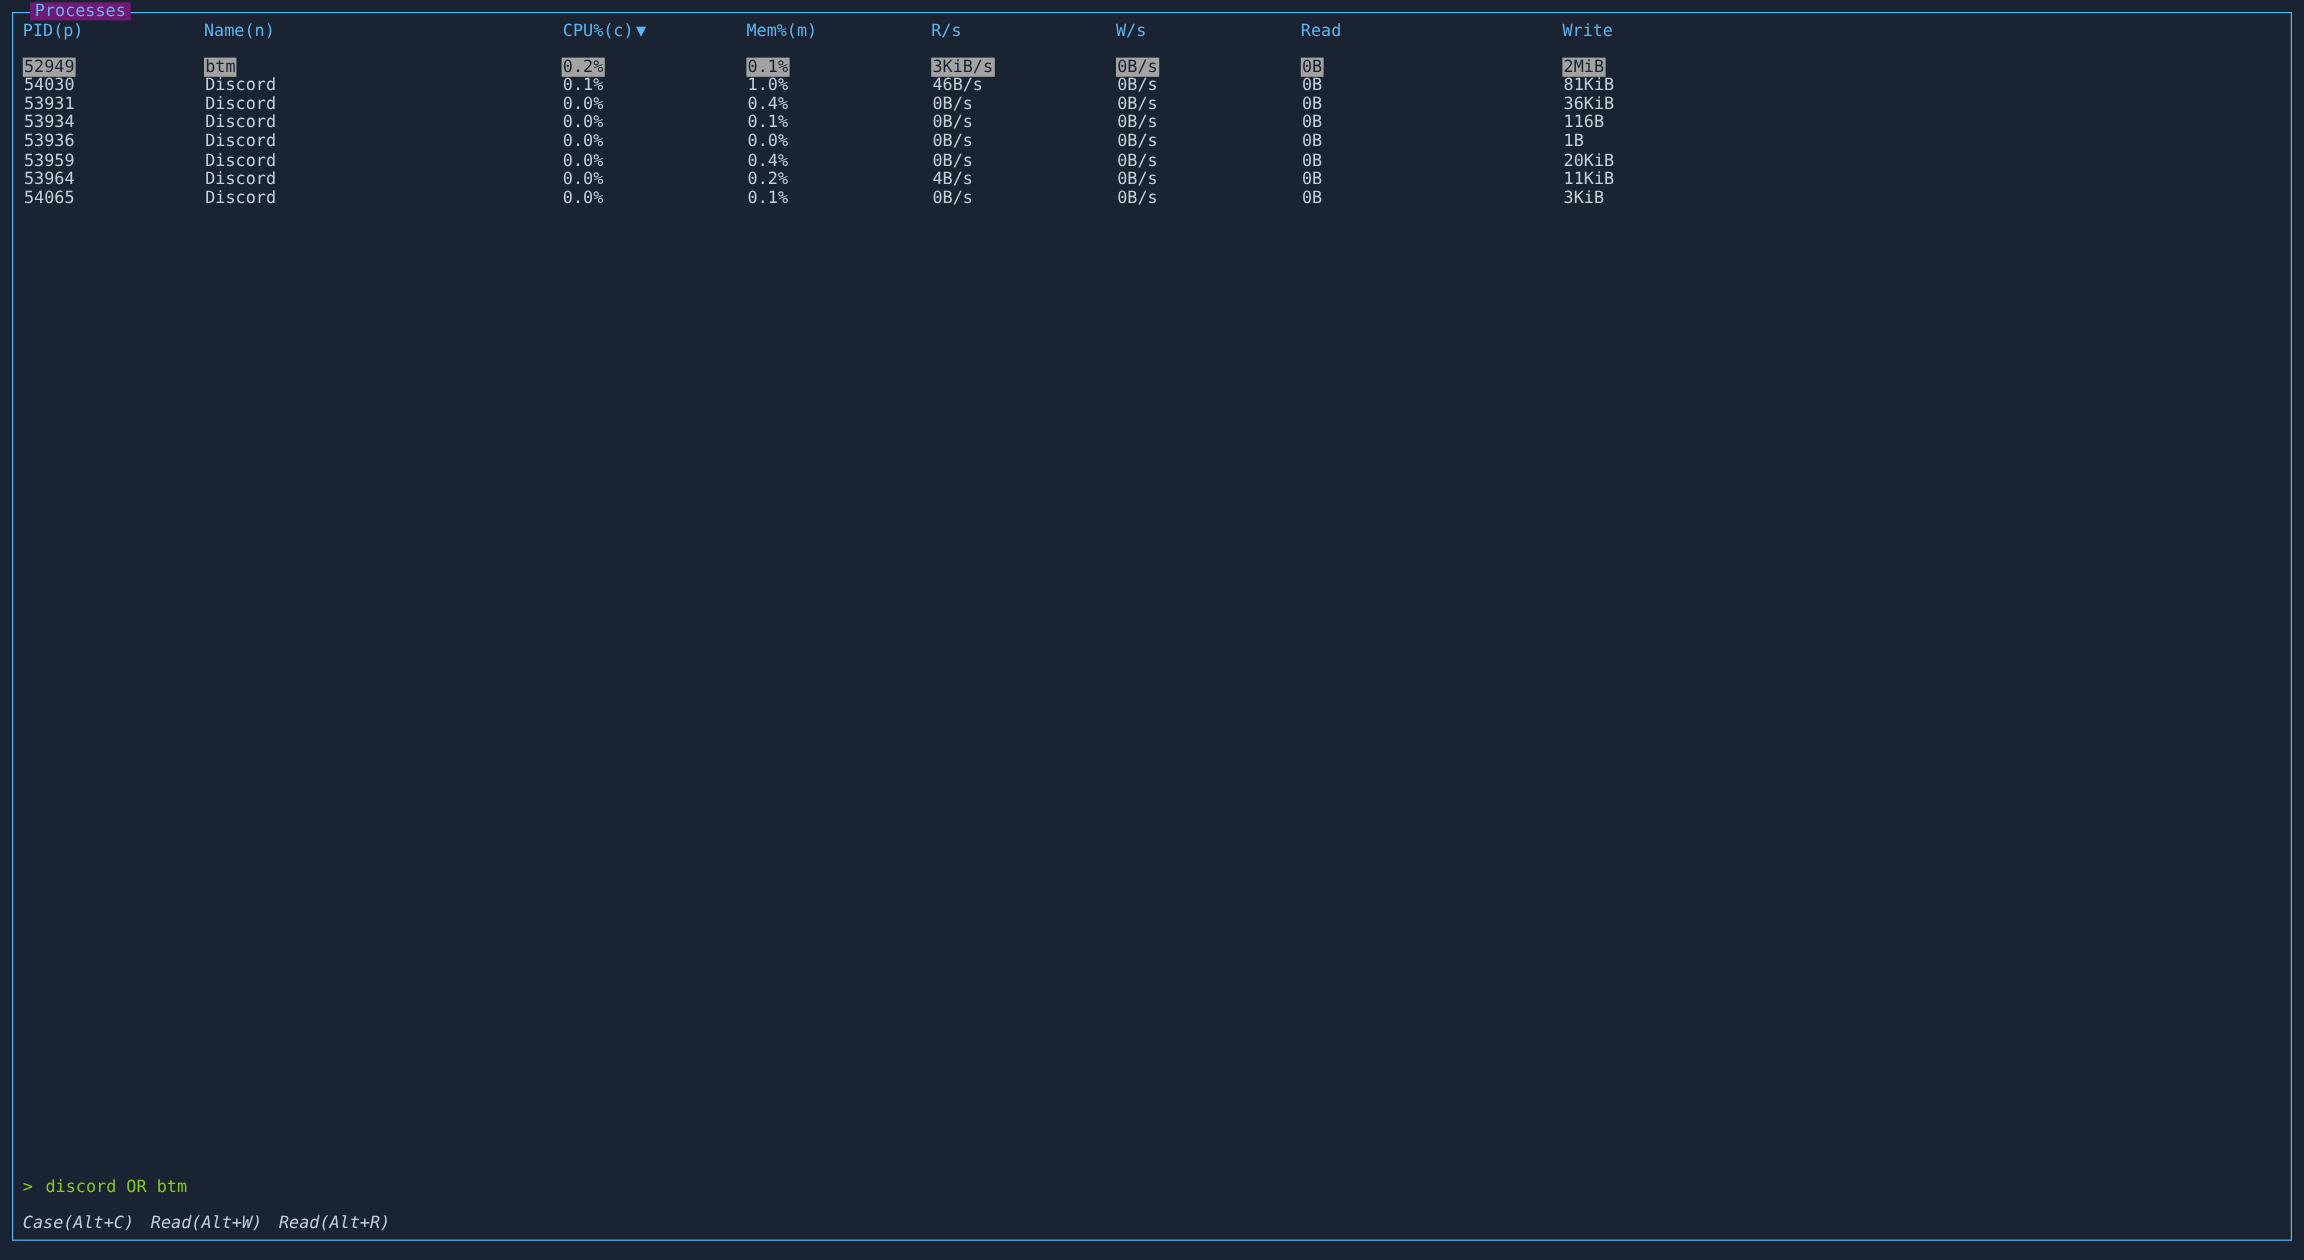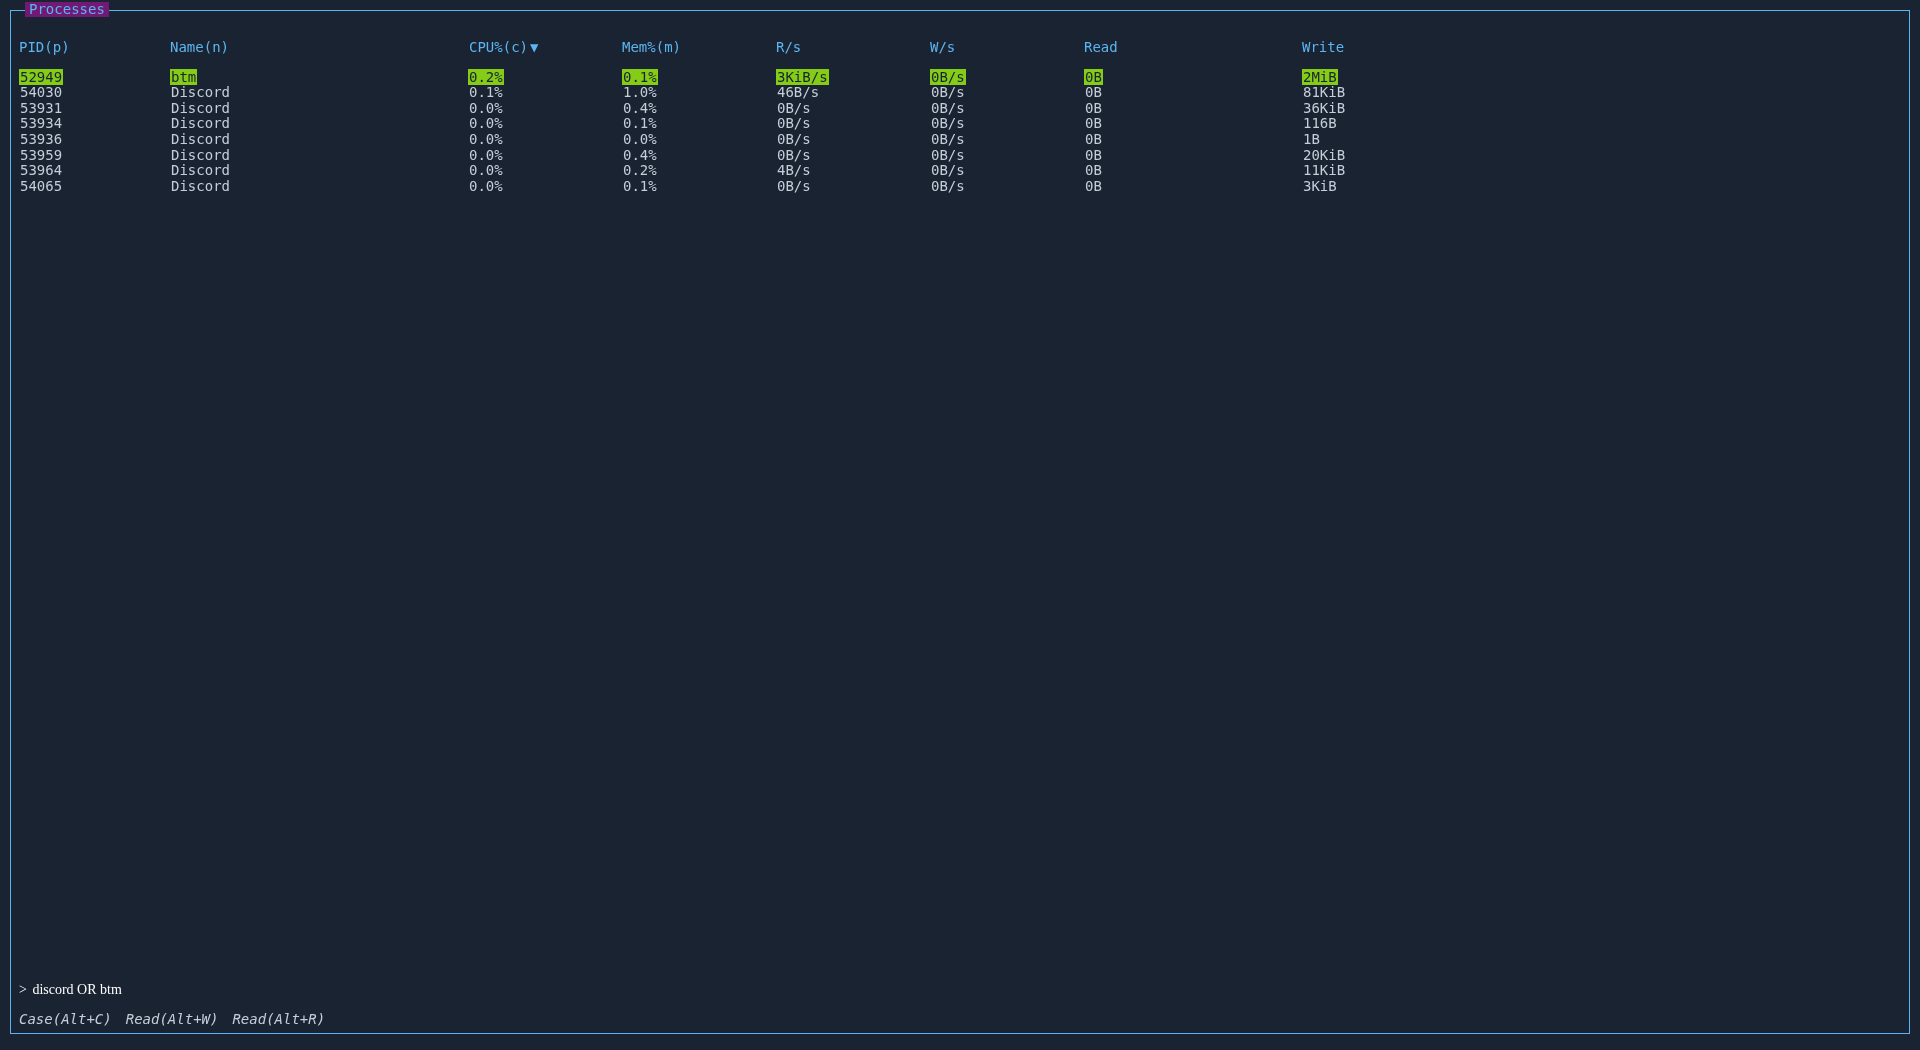--- a/index.html
+++ b/index.html
@@ -34,39 +34,38 @@
   .col { display: inline-block; }
   .c-pid   { width: 155px;  padding-left: 4px; }
   .c-name  { width: 298px; }
   .c-cpu   { width: 154px; }
   .c-mem   { width: 154px; }
   .c-rs    { width: 154px; }
   .c-ws    { width: 154px; }
   .c-read  { width: 218px; }
   .c-write { width: 180px; }
 
-  .header-row { color: #5bb5f0; margin-bottom: 14px; margin-top: 21px; }
+  .header-row { color: #5bb5f0; margin-bottom: 14px; }
   .header-row .col { cursor: pointer; }
 
   .row { white-space: nowrap; height: 15.6px; }
   .row .col span { padding: 0 1px; }
 
   .sel span {
-    background: #84cc16;
+    background: #a3a3a3;
     color: #1a2332;
   }
 
   .sort-arrow { margin-left: 0; }
 
   .search-line {
     position: absolute;
     bottom: 36px;
     left: 8px;
-    color: #ffffff;
-    font-family: Liberation Serif, serif;
+    color: #84cc16;
   }
   .search-prompt { margin-right: 2px; }
 
   .options-line {
     position: absolute;
     bottom: 6px;
     left: 8px;
     color: #c5cdd8;
   }
   .opt { margin-right: 14px; cursor: pointer; font-style: italic; }

